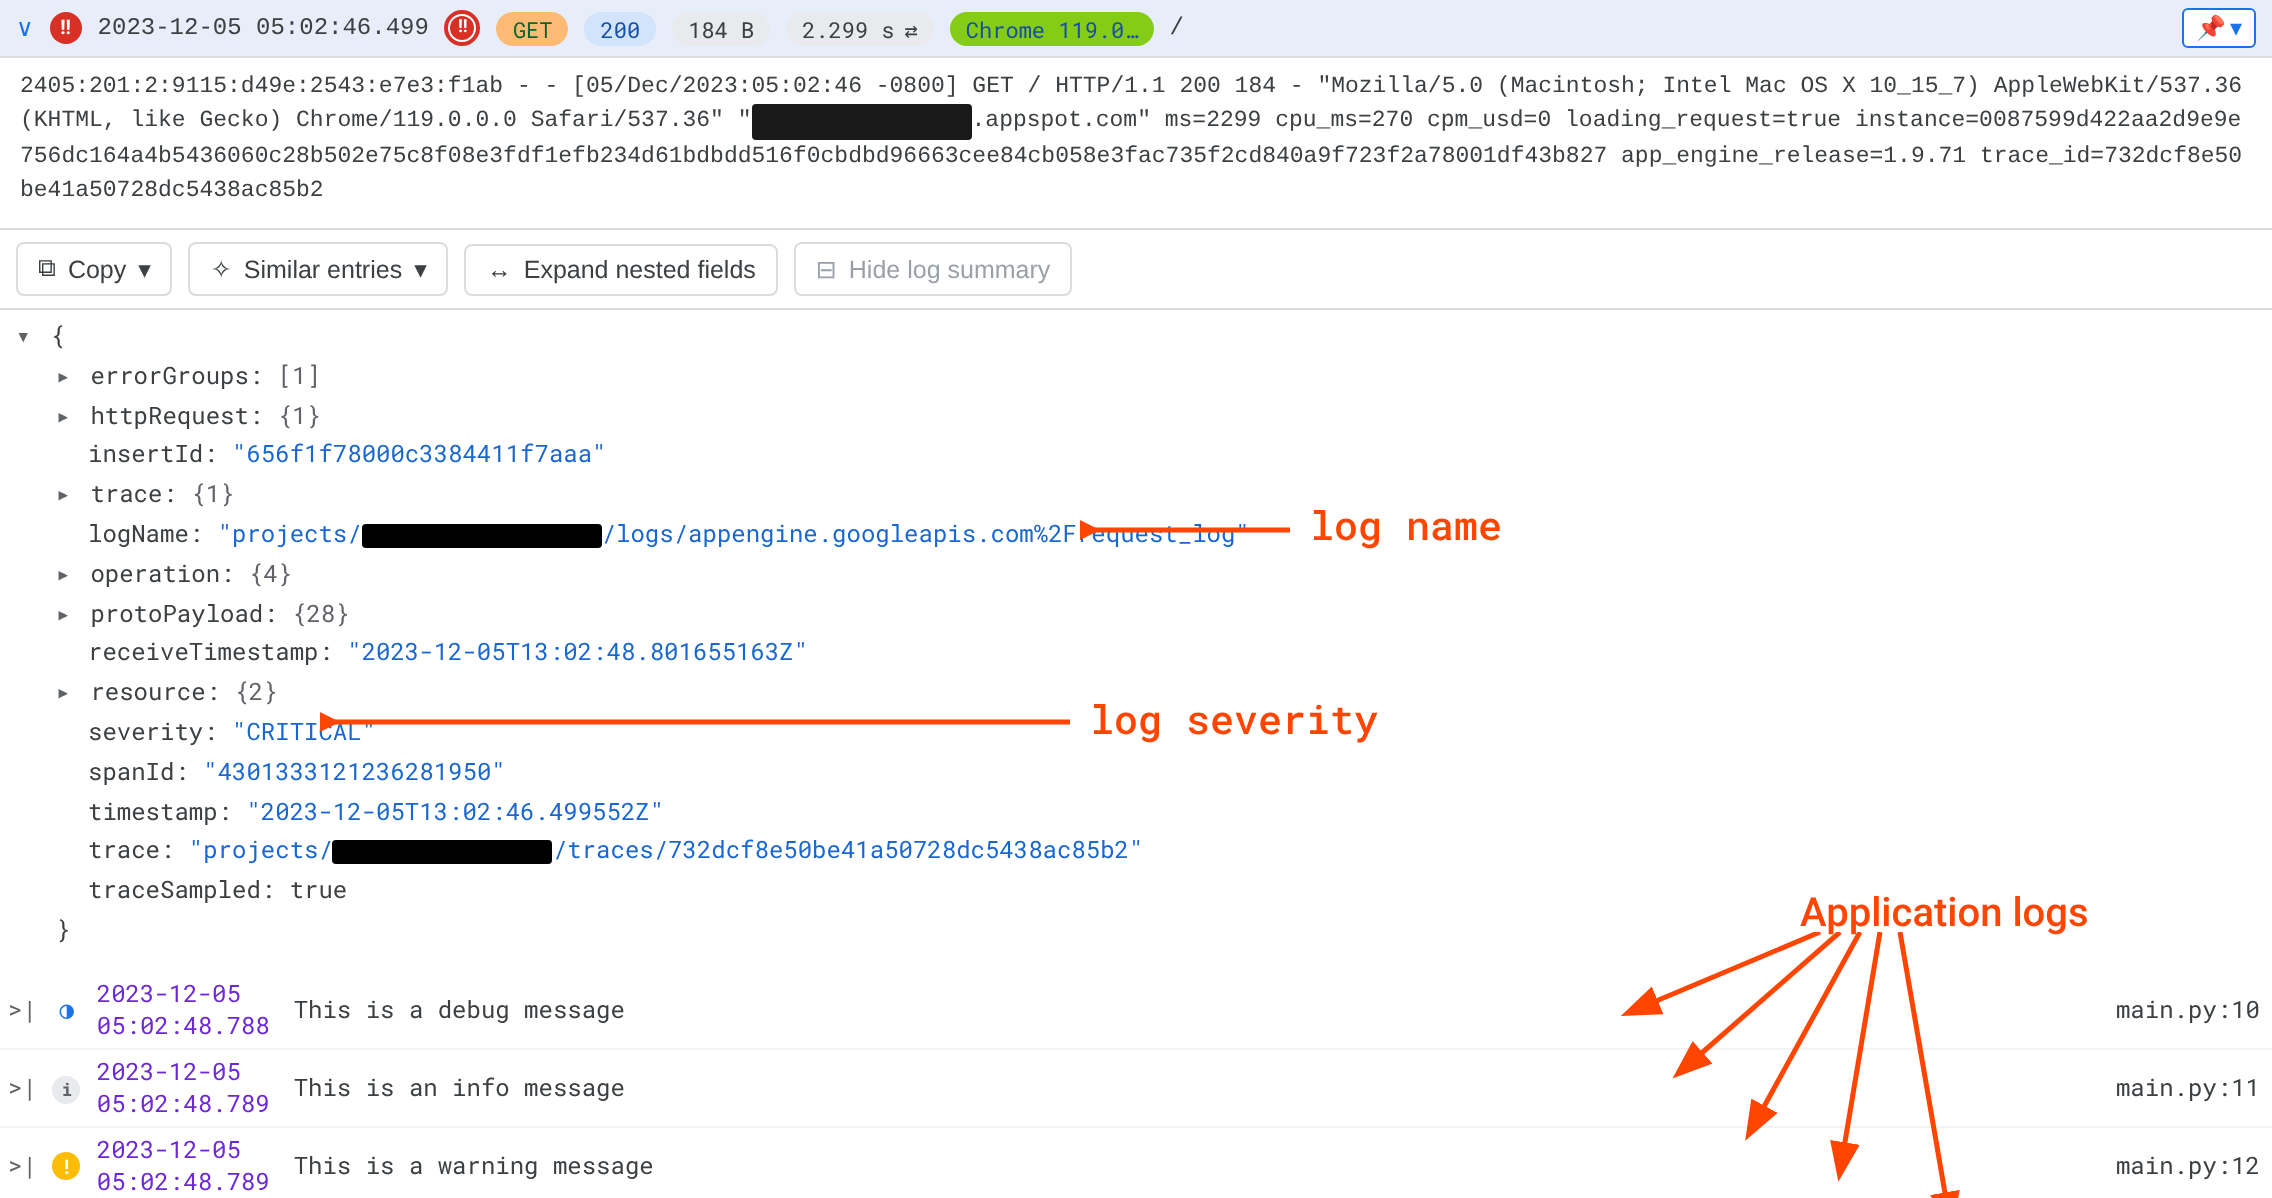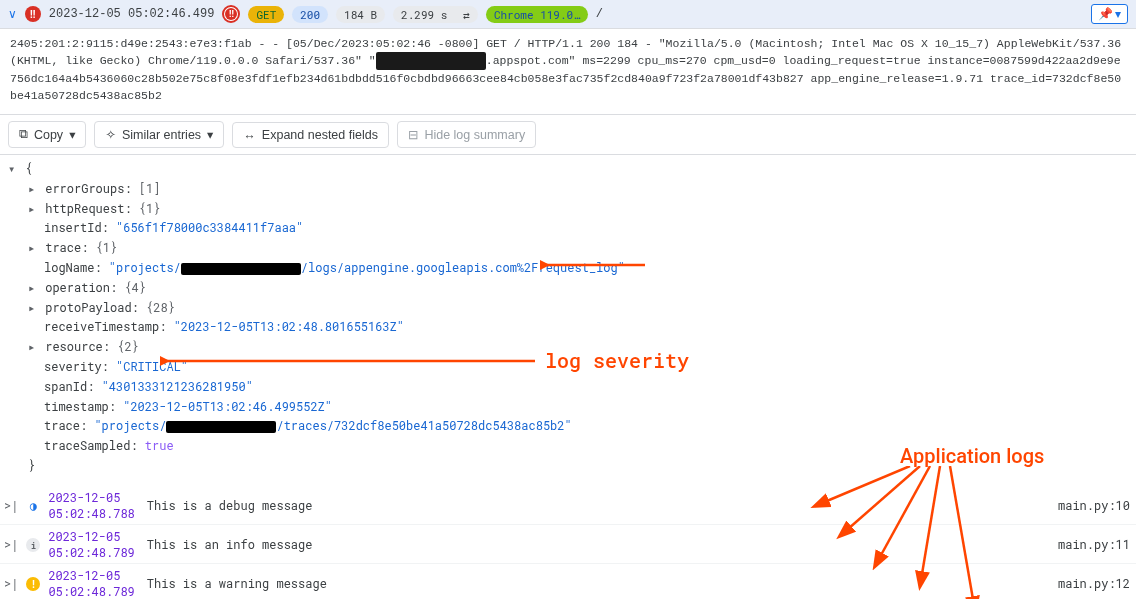--- a/index.html
+++ b/index.html
@@ -7,36 +7,36 @@
   .mono { font-family: Liberation Mono, monospace; }
   .header-row {
     display: flex; align-items: center; gap: 8px; padding: 4px 8px;
     background: #e8eef9; border-bottom: 1px solid #dadce0;
   }
   .expand-v { color: #1a73e8; font-weight: 500; cursor: pointer; }
   .sev-badge { display:inline-flex; align-items:center; justify-content:center; width:16px; height:16px; border-radius:50%; color:#fff; font-size:10px; font-weight:700; }
   .sev-cl { display:inline-flex; align-items:center; justify-content:center; width:18px; height:18px; border-radius:50%; background:#fff; border:2px solid #d93025; }
   .sev-cl .inner { display:inline-flex; align-items:center; justify-content:center; width:12px; height:12px; border-radius:50%; background:#d93025; color:#fff; font-size:9px; font-weight:700; }
   .pill { padding:1px 8px; border-radius:10px; font-size:11px; font-family:"Roboto Mono",monospace; }
-  .pill-get { background:#eab308; color:#0d652d; }
+  .pill-get { background:#fdba74; color:#0d652d; }
   .pill-200 { background:#d2e3fc; color:#174ea6; }
   .pill-gray { background:#e8eaed; color:#3c4043; }
   .pill-ua { background:#84cc16; color:#174ea6; }
   .spacer { flex:1; }
   .pin-btn { display:inline-flex; align-items:center; gap:2px; border:1px solid #1a73e8; border-radius:3px; padding:2px 6px; color:#1a73e8; background:#fff; }
   .rawlog { padding: 6px 10px 10px; color:#3c4043; font-size:11.5px; line-height:1.5; word-break: break-all; white-space: pre-wrap; }
   .rawlog .red { background:#1a1a1a; color:#1a1a1a; border-radius:2px; padding:0 2px; }
   .toolbar { display:flex; align-items:center; gap:8px; padding:6px 8px; border-top:1px solid #dadce0; border-bottom:1px solid #dadce0; }
   .tbtn { display:inline-flex; align-items:center; gap:6px; border:1px solid #dadce0; border-radius:4px; padding:5px 10px; color:#3c4043; font-size:12.5px; background:#fff; }
   .tbtn.disabled { color:#9aa0a6; }
   .json-area { position:relative; padding:4px 8px 10px; font-family:"Roboto Mono",monospace; font-size:12px; line-height:1.65; color:#3c4043; }
   .jl { white-space:nowrap; }
   .k { color:#3c4043; }
   .str { color:#1967d2; }
-  .bool { color:#8b5cf6; }
+  .bool { color:#404040; }
   .grey { color:#5f6368; }
   .arrow { color:#5f6368; display:inline-block; width:10px; }
   .indent0 { padding-left: 0; }
   .indent1 { padding-left: 20px; }
   .indent2 { padding-left: 36px; }
   .redact { display:inline-block; background:#000; color:#000; border-radius:2px; height:12px; vertical-align:middle; }
   .ann { position:absolute; color:#ff4500; font-size:20px; font-weight:500; pointer-events:none; text-shadow:0 1px 2px rgba(255,255,255,.8); }
   .ann-arrow-svg { position:absolute; pointer-events:none; }
   .log-table { width:100%; border-collapse:collapse; }
   .log-row { border-bottom:1px solid #f1f3f4; }
@@ -56,21 +56,21 @@
 <div class="header-row">
   <span class="expand-v">∨</span>
   <span class="sev-badge" style="background:#d93025;">!!</span>
   <span class="mono">2023-12-05 05:02:46.499</span>
   <span class="sev-cl">
       <span class="inner">!!</span>
     </span>
   <span class="pill pill-get">GET</span>
   <span class="pill pill-200">200</span>
   <span class="pill pill-gray">184 B</span>
-  <span class="pill pill-gray" style="display:inline-flex;gap:16px;align-items:center;">
+  <span class="pill pill-gray" style="display:inline-flex;gap:5px;align-items:center;">
       <span>2.299 s</span>
       <span>⇄</span>
     </span>
   <span class="pill pill-ua">Chrome 119.0…</span>
   <span class="mono">/</span>
   <span class="spacer"></span>
   <span class="pin-btn">
       <span>📌</span>
       <span>▾</span>
     </span>
@@ -118,20 +118,21 @@
   <div class="jl indent1">}</div>
 
   <svg class="ann-arrow-svg" style="left:540px; top:100px;" width="110" height="20">
     <defs>
         <marker id="ah1" markerWidth="8" markerHeight="8" refX="2" refY="3" orient="auto">
           <path d="M6,0 L0,3 L6,6 Z" fill="#ff4500"></path>
         </marker>
       </defs>
     <line x1="105" y1="10" x2="5" y2="10" stroke="#ff4500" stroke-width="2.5" marker-end="url(#ah1)"></line>
   </svg>
+  <div class="ann" style="left:655px; top:92px;">log name</div>
 
   <svg class="ann-arrow-svg" style="left:160px; top:196px;" width="380" height="20">
     <defs>
         <marker id="ah2" markerWidth="8" markerHeight="8" refX="2" refY="3" orient="auto">
           <path d="M6,0 L0,3 L6,6 Z" fill="#ff4500"></path>
         </marker>
       </defs>
     <line x1="375" y1="10" x2="5" y2="10" stroke="#ff4500" stroke-width="2.5" marker-end="url(#ah2)"></line>
   </svg>
   <div class="ann" style="left:545px; top:189px;">log severity</div>

